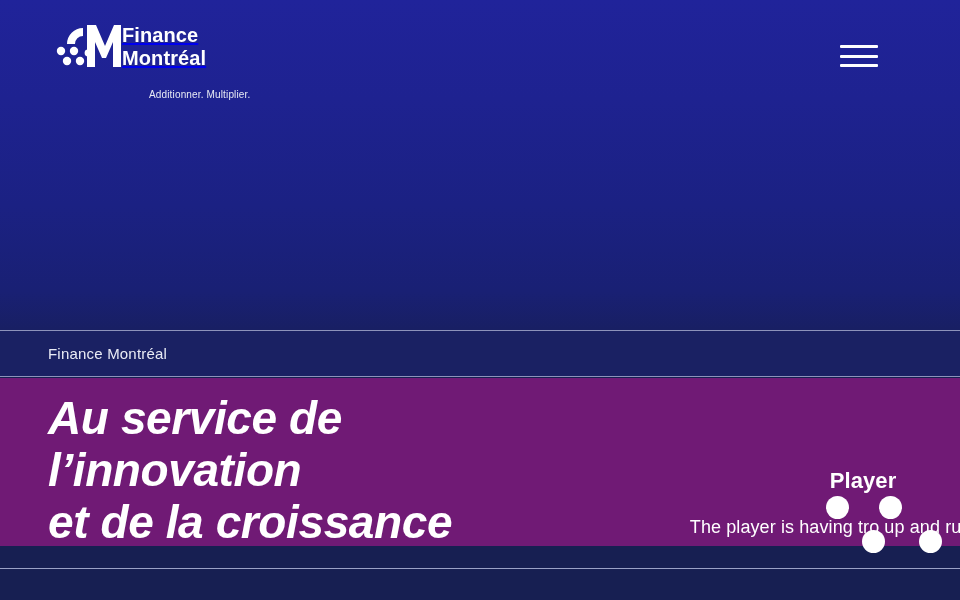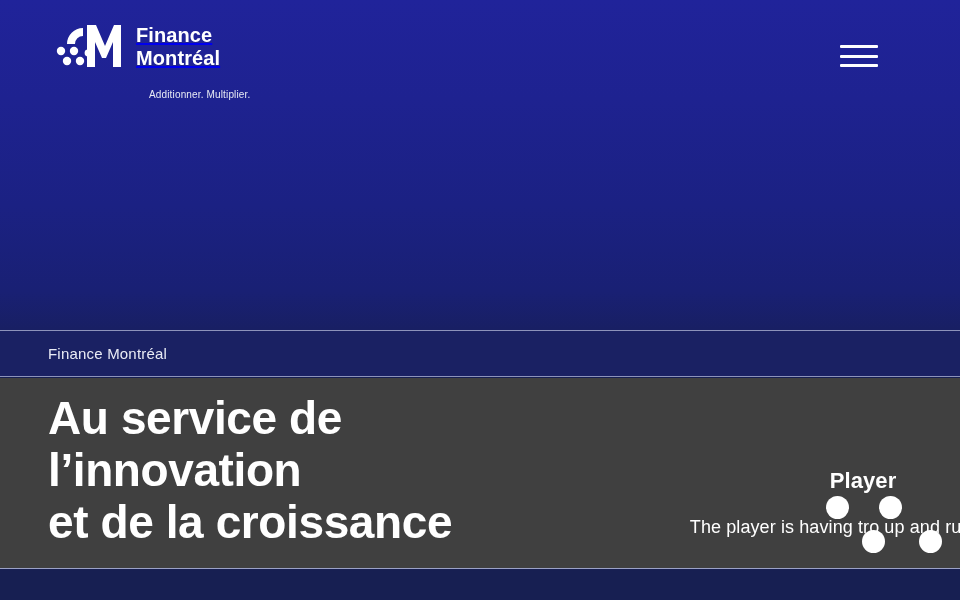--- a/index.html
+++ b/index.html
@@ -23,21 +23,20 @@
     top:0; left:0;
     width:960px; height:330px;
     background:linear-gradient(180deg,#20239a 0%, #1e2290 30%, #1b2183 62%, #192074 88%, #181f63 100%);
   }
 
   .brand-row {
     position:absolute;
     top:22px; left:56px;
     display:flex;
     align-items:center;
-    gap:14px;
   }
 
   .logo-mark { width:66px; height:50px; display:block; }
 
   .wordmark {
     color:#ffffff;
     font-size:20px;
     font-weight:700;
     line-height:23px;
     letter-spacing:0.1px;
@@ -91,23 +90,24 @@
     font-weight:400;
     letter-spacing:0.2px;
     text-decoration:none;
     cursor:pointer;
   }
 
   
   .hero {
     position:absolute;
     top:378px; left:0;
-    width:960px; height:190px;
-    background:#404040;
-    overflow:hidden;
+    width:960px; height:168px;
+    background:#701a75;
+    overflow:hidden;
+    font-style:italic;
   }
 
   .hero-title {
     position:absolute;
     top:14px; left:48px;
     color:#ffffff;
     font-size:46px;
     font-weight:700;
     line-height:52px;
     letter-spacing:-0.4px;

